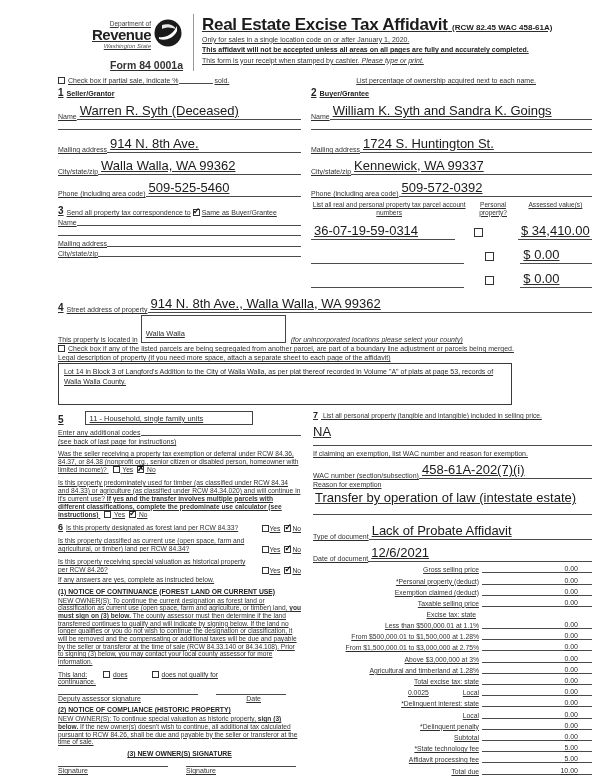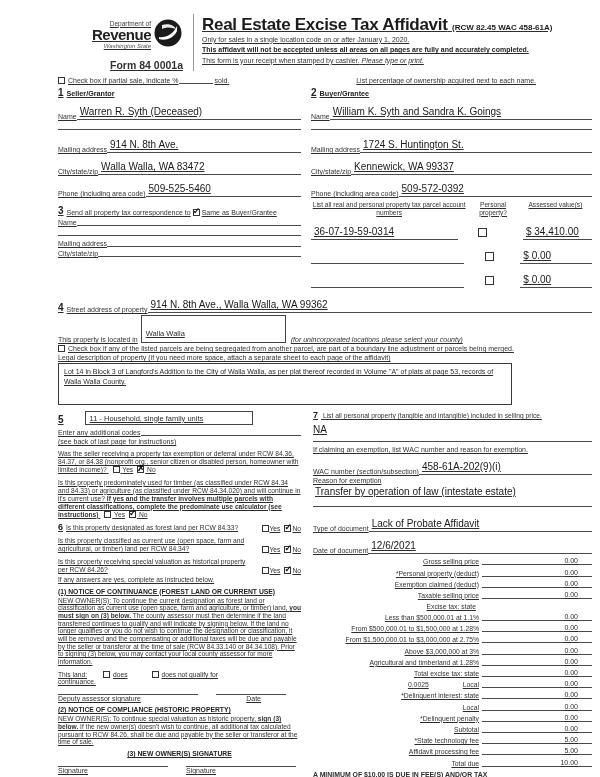--- a/index.html
+++ b/index.html
@@ -26,21 +26,21 @@
   .title { font-size:17px; font-weight:bold; color:#1c1c1c; letter-spacing:-0.3px; }
   .title-ref { font-size:8px; font-weight:bold; color:#1c1c1c; }
   .hnote { font-size:7px; color:#333; margin-top:2px; line-height:1.2; }
   .hnote b { color:#222; }
 
   
   .row { display:flex; align-items:flex-end; }
   .u { border-bottom:1px solid #4a4a4a; }
   .flex1 { flex:1; }
   .lbl { font-size:7px; color:#333; white-space:nowrap; }
-  .val { font-size:10px; color:#1a1a1a; padding:0 3px; white-space:nowrap; }
+  .val { font-size:13px; color:#1a1a1a; padding:0 3px; white-space:nowrap; }
   .secnum { font-size:10px; font-weight:bold; color:#222; margin-right:3px; line-height:1; }
   .sectitle { font-size:7.2px; font-weight:bold; color:#222; }
   .cb { display:inline-block; position:relative; width:7px; height:7px; border:1px solid #333; background:#fff; vertical-align:-1px; flex:none; }
   .cb .mk { position:absolute; left:-1px; top:-4px; font-size:9px; font-weight:bold; color:#111; font-style:normal; }
   .it { font-style:italic; }
 
   .cols { display:flex; }
   .colL { width:243px; }
   .colR { width:291px; margin-left:0; }
 
@@ -134,21 +134,21 @@
             <span class="lbl">Name</span>
         <span class="u flex1"><span class="val">Warren R. Syth (Deceased)</span></span>
           </div>
       <div class="u mt4" style="height:1px;"></div>
       <div class="fieldrow mt2">
             <span class="lbl">Mailing address</span>
         <span class="u flex1"><span class="val">914 N. 8th Ave.</span></span>
           </div>
       <div class="fieldrow">
             <span class="lbl">City/state/zip</span>
-        <span class="u flex1"><span class="val">Walla Walla, WA 83472</span></span>
+        <span class="u flex1"><span class="val">Walla Walla, WA 99362</span></span>
           </div>
       <div class="fieldrow">
             <span class="lbl">Phone (including area code)</span>
         <span class="u flex1"><span class="val">509-525-5460</span></span>
           </div>
 
       <div class="row mt4">
             <span class="secnum">3</span>
         <span class="lbl">Send all property tax correspondence to</span>
         <span class="cb" style="margin:0 2px;">
@@ -321,21 +321,21 @@
     <div class="colR" style="padding-left:12px;">
       <div class="q" style="margin-top:0;">
         <span class="secnum" style="font-size:9px;">7</span>
         <span>List all personal property (tangible and intangible) included in selling price.</span>
       </div>
       <div class="val mt2" style="padding-left:0;">NA</div>
       <div class="u mt3" style="height:1px;"></div>
       <div class="lbl mt2" style="white-space:normal;">If claiming an exemption, list WAC number and reason for exemption.</div>
       <div class="fieldrow">
             <span class="lbl">WAC number (section/subsection)</span>
-        <span class="u flex1"><span class="val">458-61A-202(9)(i)</span></span>
+        <span class="u flex1"><span class="val">458-61A-202(7)(i)</span></span>
           </div>
       <div class="lbl mt1">Reason for exemption</div>
       <div class="val mt1" style="padding-left:2px;">Transfer by operation of law (intestate estate)</div>
       <div class="u mt4" style="height:1px;"></div>
 
       <div class="fieldrow mt3">
             <span class="lbl">Type of document</span>
         <span class="u flex1"><span class="val">Lack of Probate Affidavit</span></span>
           </div>
       <div class="fieldrow">

